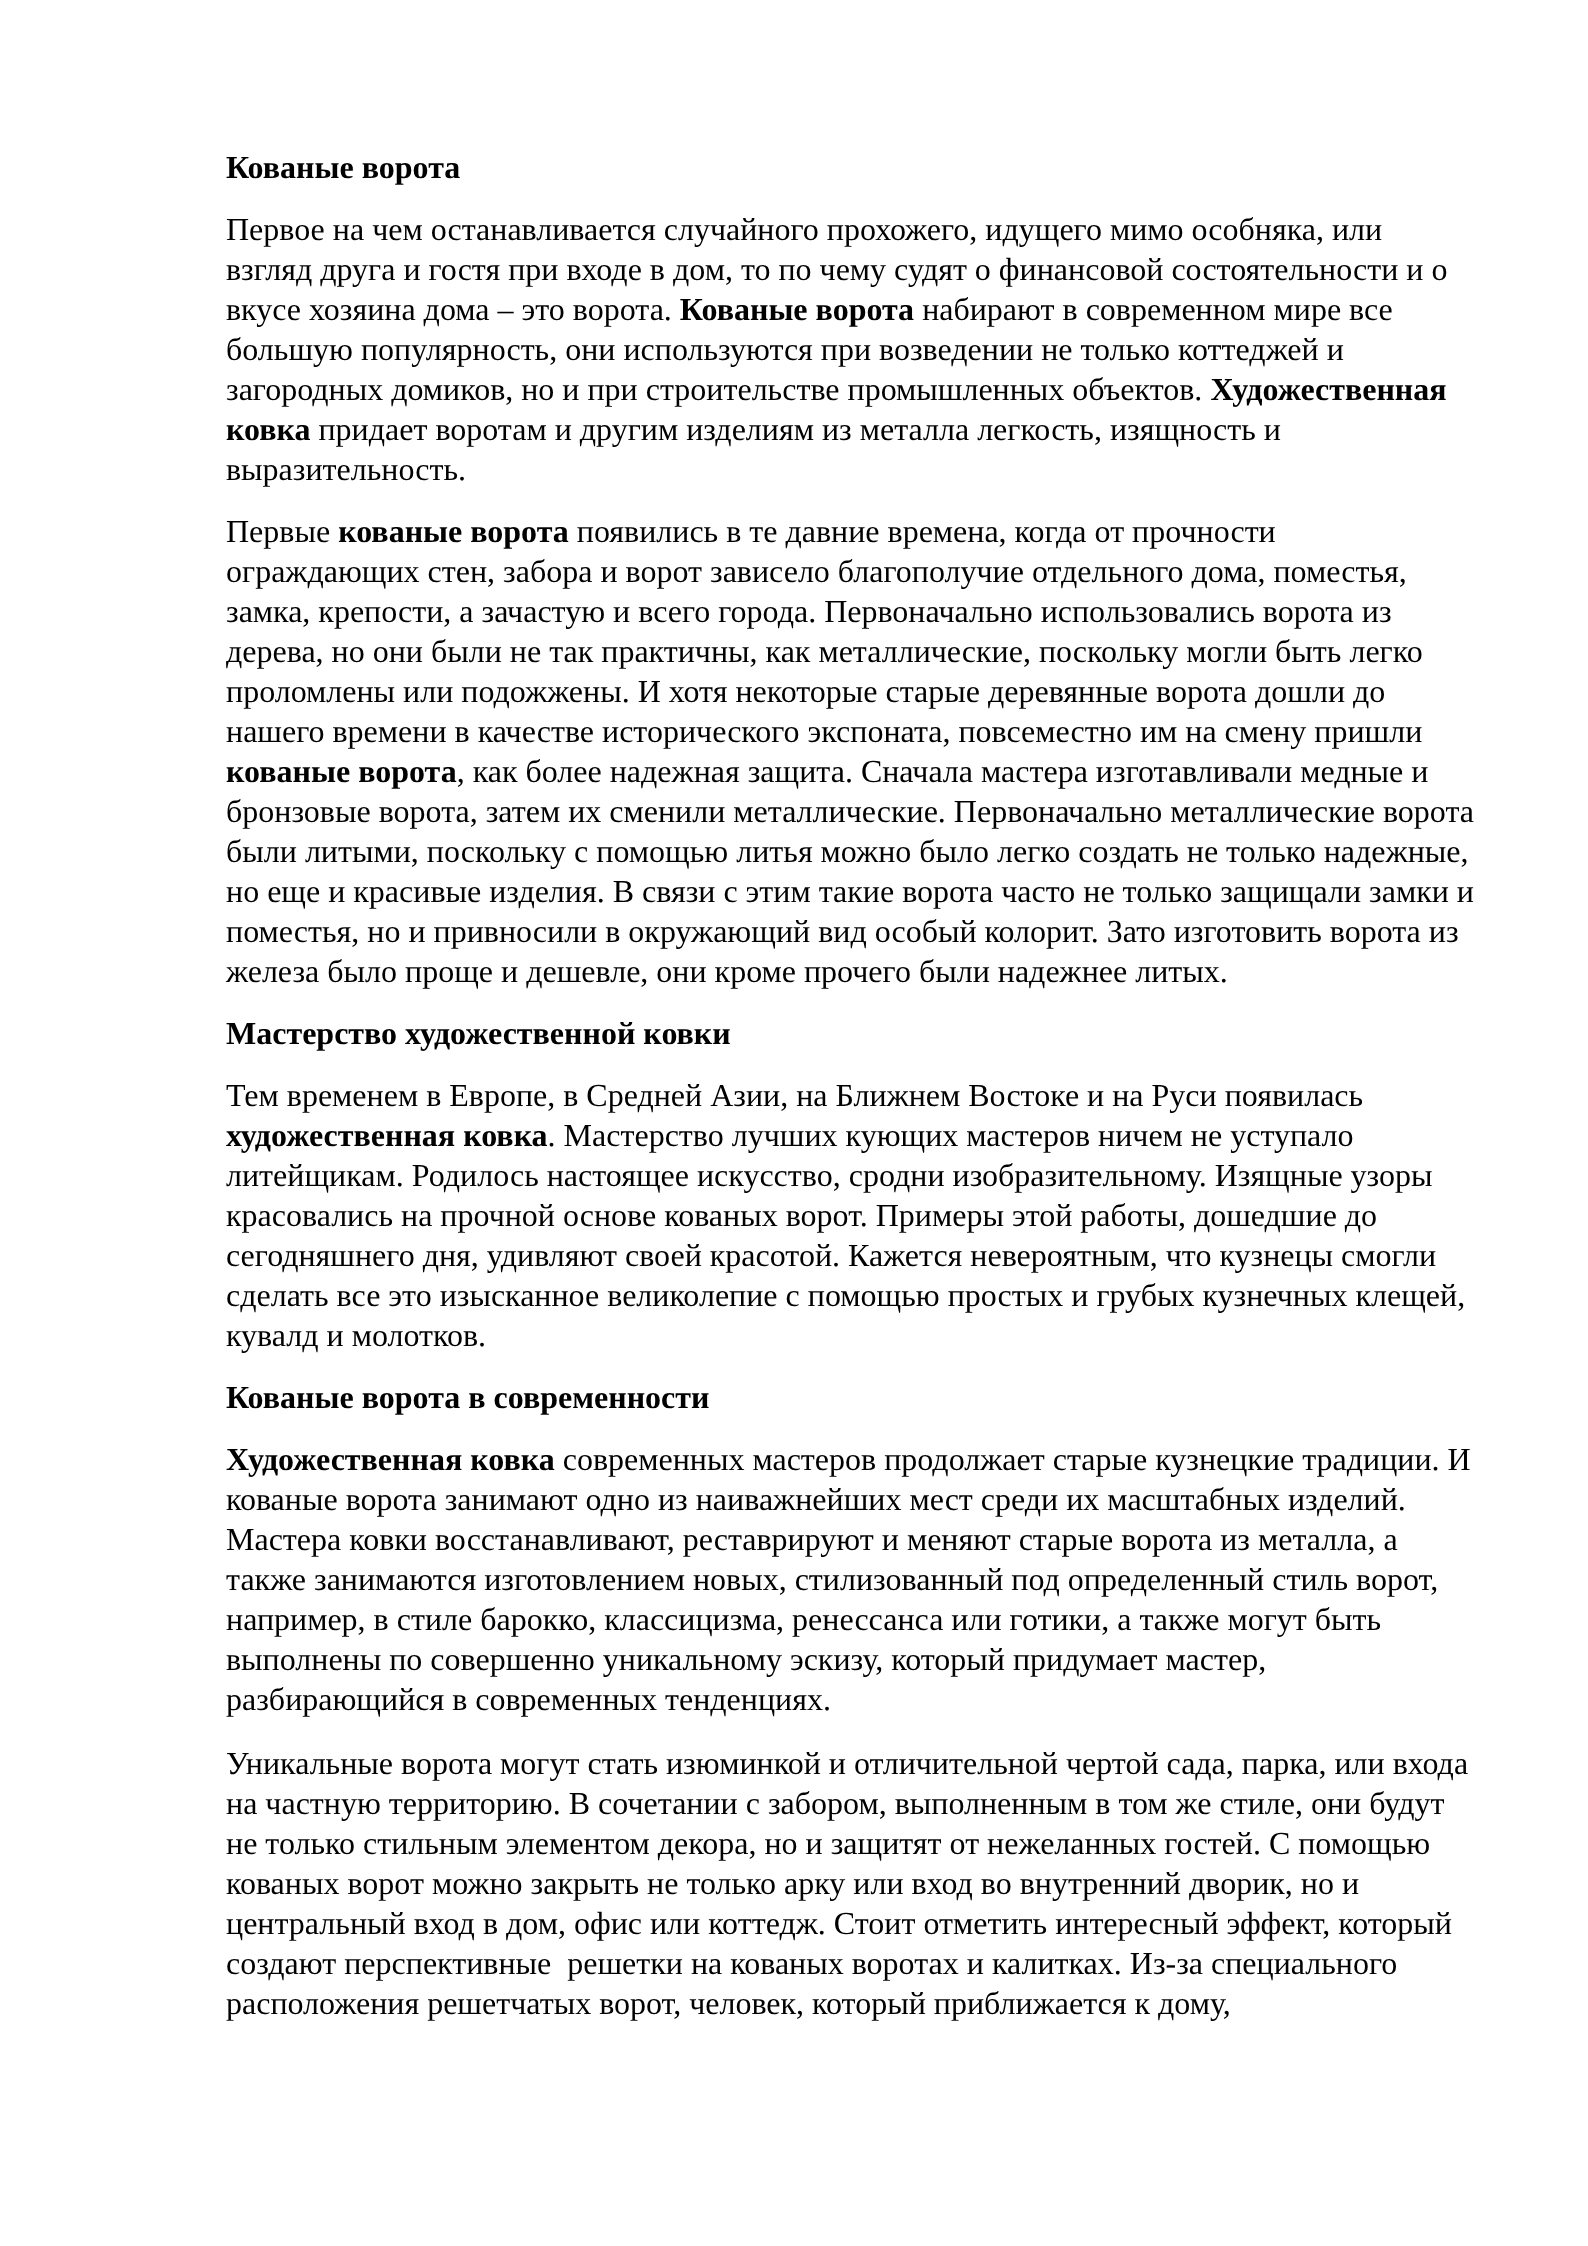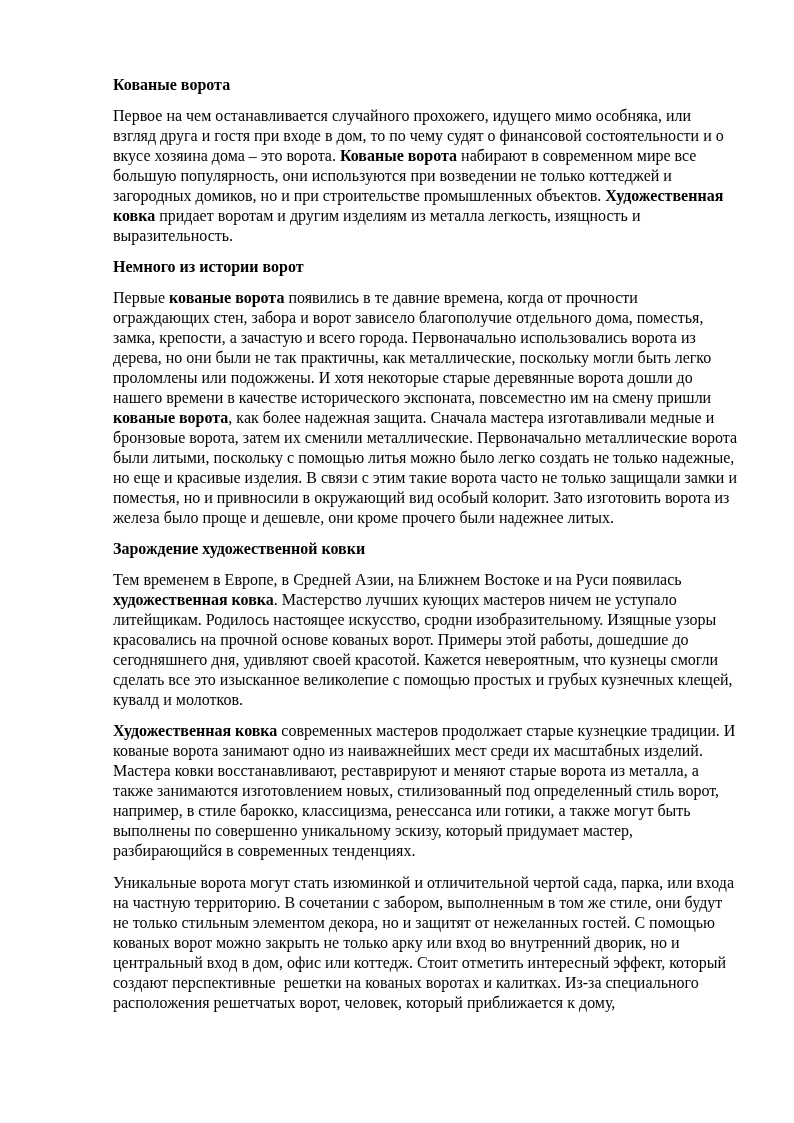--- a/index.html
+++ b/index.html
@@ -43,20 +43,20 @@
   .run { font-weight: inherit; }
   .run.b { font-weight: bold; }
 </style>
 </head>
 <body>
 
 <div class="page">
   <div class="content">
       <h2 class="block heading"><span class="run b">Кованые ворота</span></h2>
       <p class="block paragraph"><span class="run">Первое на чем останавливается случайного прохожего, идущего мимо особняка, или взгляд друга и гостя при входе в дом, то по чему судят о финансовой состоятельности и о вкусе хозяина дома – это ворота. </span><span class="run b">Кованые ворота</span><span class="run"> набирают в современном мире все большую популярность, они используются при возведении не только коттеджей и загородных домиков, но и при строительстве промышленных объектов. </span><span class="run b">Художественная ковка</span><span class="run"> придает воротам и другим изделиям из металла легкость, изящность и выразительность.</span></p>
-      <h2 class="block heading"><span class="run b">Немного из истории ворот</span></h2>
       <p class="block paragraph"><span class="run">Первые </span><span class="run b">кованые ворота</span><span class="run"> появились в те давние времена, когда от прочности ограждающих стен, забора и ворот зависело благополучие отдельного дома, поместья, замка, крепости, а зачастую и всего города. Первоначально использовались ворота из дерева, но они были не так практичны, как металлические, поскольку могли быть легко проломлены или подожжены. И хотя некоторые старые деревянные ворота дошли до нашего времени в качестве исторического экспоната, повсеместно им на смену пришли </span><span class="run b">кованые ворота</span><span class="run">, как более надежная защита. Сначала мастера изготавливали медные и бронзовые ворота, затем их сменили металлические. Первоначально металлические ворота были литыми, поскольку с помощью литья можно было легко создать не только надежные, но еще и красивые изделия. В связи с этим такие ворота часто не только защищали замки и поместья, но и привносили в окружающий вид особый колорит. Зато изготовить ворота из железа было проще и дешевле, они кроме прочего были надежнее литых.</span></p>
-      <h2 class="block heading"><span class="run b">Зарождение художественной ковки</span></h2>
+      <h2 class="block heading"><span class="run b">Мастерство художественной ковки</span></h2>
       <p class="block paragraph"><span class="run">Тем временем в Европе, в Средней Азии, на Ближнем Востоке и на Руси появилась </span><span class="run b">художественная ковка</span><span class="run">. Мастерство лучших кующих мастеров ничем не уступало литейщикам. Родилось настоящее искусство, сродни изобразительному. Изящные узоры красовались на прочной основе кованых ворот. Примеры этой работы, дошедшие до сегодняшнего дня, удивляют своей красотой. Кажется невероятным, что кузнецы смогли сделать все это изысканное великолепие с помощью простых и грубых кузнечных клещей, кувалд и молотков.</span></p>
+      <h2 class="block heading"><span class="run b">Кованые ворота в современности</span></h2>
       <p class="block paragraph tight"><span class="run b">Художественная ковка</span><span class="run"> современных мастеров продолжает старые кузнецкие традиции. И кованые ворота занимают одно из наиважнейших мест среди их масштабных изделий. Мастера ковки восстанавливают, реставрируют и меняют старые ворота из металла, а также занимаются изготовлением новых, стилизованный под определенный стиль ворот, например, в стиле барокко, классицизма, ренессанса или готики, а также могут быть выполнены по совершенно уникальному эскизу, который придумает мастер, разбирающийся в современных тенденциях.</span></p>
       <p class="block paragraph"><span class="run">Уникальные ворота могут стать изюминкой и отличительной чертой сада, парка, или входа на частную территорию. В сочетании с забором, выполненным в том же стиле, они будут не только стильным элементом декора, но и защитят от нежеланных гостей. С помощью кованых ворот можно закрыть не только арку или вход во внутренний дворик, но и центральный вход в дом, офис или коттедж. Стоит отметить интересный эффект, который создают перспективные  решетки на кованых воротах и калитках. Из-за специального расположения решетчатых ворот, человек, который приближается к дому,</span></p>
     </div>
 </div>
 
 </body></html>

